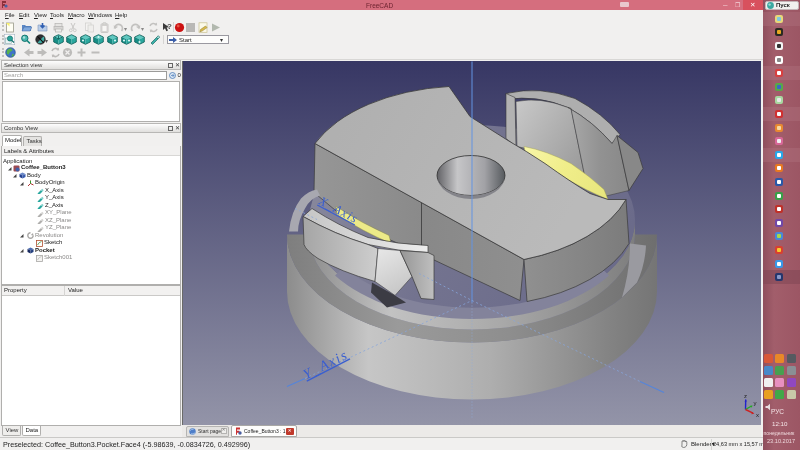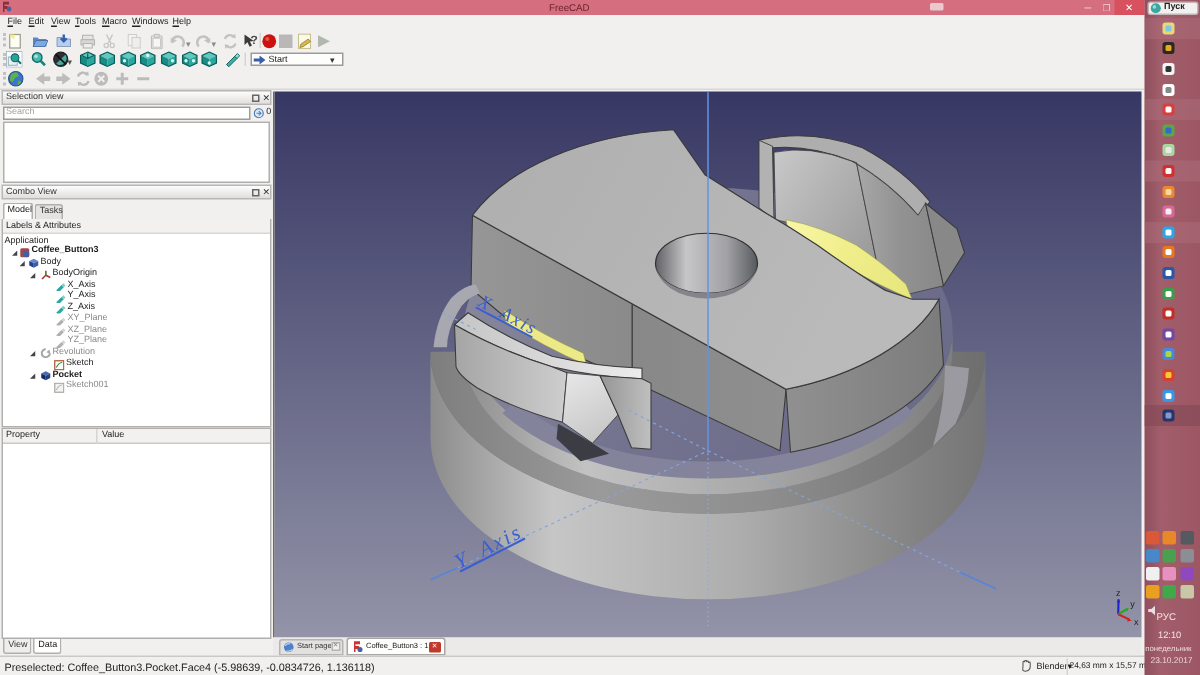--- a/index.html
+++ b/index.html
@@ -576,21 +576,21 @@
 <div class="ab" style="left:234.5px;top:427px;width:7px;height:8px">
     <svg width="7" height="8" viewBox="0 0 7 8">
       <path d="M1 0.5 h4 v2 h-3 v1.2 h2.4 v2 h-2.4 v2 h-1 z" fill="#c33"></path>
       <circle cx="5" cy="6" r="1.7" fill="#4a5ea0"></circle>
     </svg>
   </div>
 <div class="t" style="left:244px;top:428px;font-size:5px;color:#222">Coffee_Button3 : 1</div>
 <div class="ab" style="left:286px;top:427.5px;width:7.5px;height:7.5px;background:#c0392b;border-radius:1px"></div>
 <div class="t" style="left:287.8px;top:427.6px;font-size:4.5px;color:#fff">✕</div>
 <div class="ab" style="left:0;top:437px;width:763px;height:13px;background:#f1f0ef;border-top:1px solid #cac9c7"></div>
-<div class="t" style="left:3px;top:439.5px;font-size:7.2px;color:#222">Preselected: Coffee_Button3.Pocket.Face4 (-5.98639, -0.0834726, 1.136118)</div>
+<div class="t" style="left:3px;top:439.5px;font-size:7.2px;color:#222">Preselected: Coffee_Button3.Pocket.Face4 (-5.98639, -0.0834726, 0.492996)</div>
 <div class="ab" style="left:681px;top:439.5px;width:7px;height:8px">
     <svg width="7" height="8" viewBox="0 0 7 8">
       <path d="M1 4 v-2.5 a0.6 0.6 0 0 1 1.2 0 v-0.7 a0.6 0.6 0 0 1 1.2 0 v0.5 a0.6 0.6 0 0 1 1.2 0 v0.7 a0.6 0.6 0 0 1 1.2 0 v2.5 a3 3 0 0 1 -5 2.2 z" fill="none" stroke="#555" stroke-width="0.7"></path>
     </svg>
   </div>
 <div class="t" style="left:691px;top:440px;font-size:6px;color:#222">Blender▾</div>
 <div class="ab" style="left:711px;top:438.5px;width:1px;height:11px;background:#d5d4d2"></div>
 <div class="t" style="left:713px;top:440.5px;font-size:5.6px;color:#222">24,63 mm x 15,57 mm</div>
 <div class="ab" style="left:763px;top:0;width:37px;height:450px;background:linear-gradient(90deg,#8f4f5d,#a25e6b 30%,#9c5664)"></div>
 <div class="ab" style="left:765px;top:0.5px;width:34px;height:9.5px;background:#f2f1ef;border:1px solid #c5b5b8;border-radius:2px"></div>

